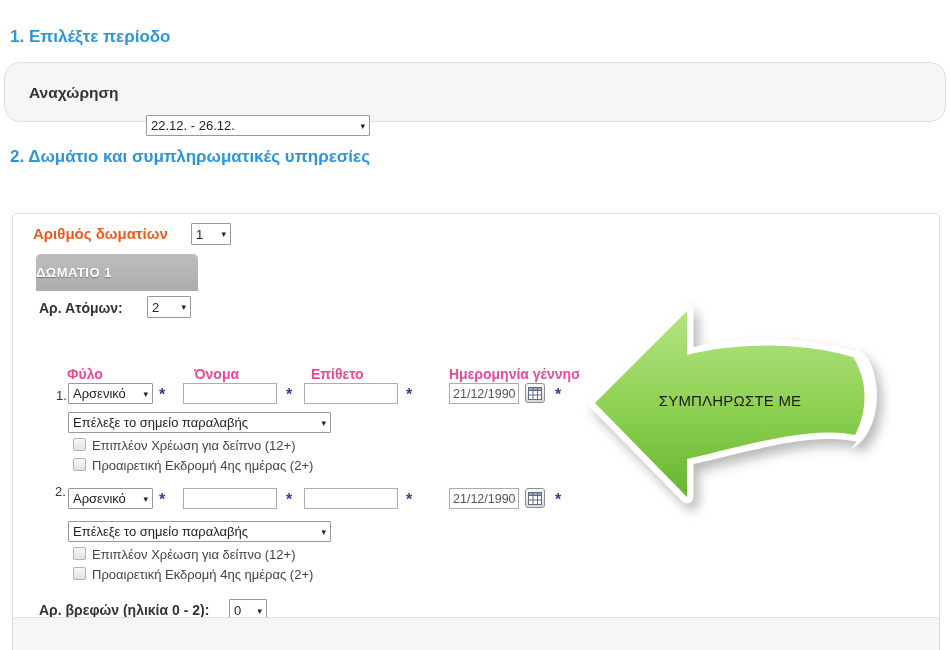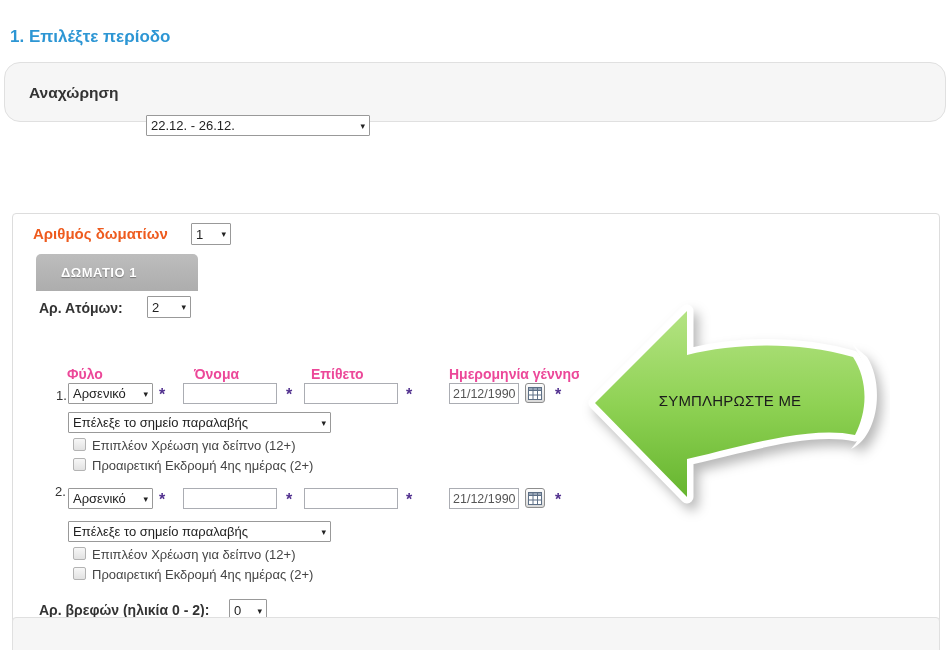--- a/index.html
+++ b/index.html
@@ -13,21 +13,21 @@
   .sel{box-sizing:border-box;background:#fff;border:1px solid #999;border-radius:1px;
        display:flex;align-items:center;justify-content:space-between;
        padding:0 4px;font-size:13px;color:#222;height:21px;cursor:default;}
   .sel-text{white-space:nowrap;overflow:hidden;}
   .sel-arrow{font-size:9px;color:#222;margin-left:4px;flex:0 0 auto;}
   .inp{box-sizing:border-box;border:1px solid #abadb3;height:21px;font-size:12.5px;
        padding:1px 3px;font-family:"Liberation Sans",sans-serif;color:#555;background:#fff;}
   .ast{color:#52318f;font-weight:bold;font-size:16px;line-height:16px;}
   .tab{background:linear-gradient(#bdbdbd,#adadad);border-radius:5px 5px 0 0;
        color:#fff;font-weight:bold;font-size:13px;letter-spacing:.5px;
-       text-shadow:0 1px 1px rgba(0,0,0,.35);line-height:37px;padding-left:25px;
+       text-shadow:0 1px 1px rgba(0,0,0,.35);line-height:37px;
        box-sizing:border-box;}
   .warn{color:#c40000;font-weight:bold;font-size:13px;text-decoration:underline;white-space:nowrap;}
   .th{font-weight:bold;font-size:14px;color:#ec4899;white-space:nowrap;}
   .cbox{box-sizing:border-box;width:13px;height:13px;border:1px solid #b3b3b3;border-radius:2px;
         background:linear-gradient(#f7f7f7,#e2e2e2);display:inline-block;}
   .cb-lbl{font-size:13px;color:#444;white-space:nowrap;}
   .num{font-size:13px;color:#333;}
   .calbtn{box-sizing:border-box;width:20px;height:20px;border:1px solid #8e8e8e;border-radius:3px;
           background:linear-gradient(#fdfdfd,#d9d9d9);display:flex;align-items:center;justify-content:center;
           cursor:pointer;padding:0;}
@@ -42,20 +42,21 @@
   <div class="abs h-blue" style="left:10px;top:27px;">1. Επιλέξτε περίοδο</div>
 
   <div class="abs panel" style="left:4px;top:62px;width:942px;height:60px;">
     <div class="abs lbl-bold" style="left:24px;top:21px;font-size:15.5px;">Αναχώρηση</div>
     <div class="abs sel" style="left:141px;top:16px;width:224px;margin-top:36px;">
       <span class="sel-text">22.12. - 26.12.</span>
       <span class="sel-arrow">▾</span>
     </div>
   </div>
 
+  <div class="abs h-blue" style="left:10px;top:147px;">2. Δωμάτιο και συμπληρωματικές υπηρεσίες</div>
 
   <div class="abs panel-white" style="left:12px;top:185px;width:928px;height:550px;margin-top:28px;">
 
     <div class="abs" style="left:20px;top:11px;font-size:15px;font-weight:bold;color:#ee5b1e;">Αριθμός δωματίων</div>
     <div class="abs sel" style="left:178px;top:9px;width:40px;height:22px;">
       <span class="sel-text">1</span>
       <span class="sel-arrow">▾</span>
     </div>
 
     <div class="abs tab" style="left:23px;top:40px;width:162px;height:37px;">ΔΩΜΑΤΙΟ 1</div>

